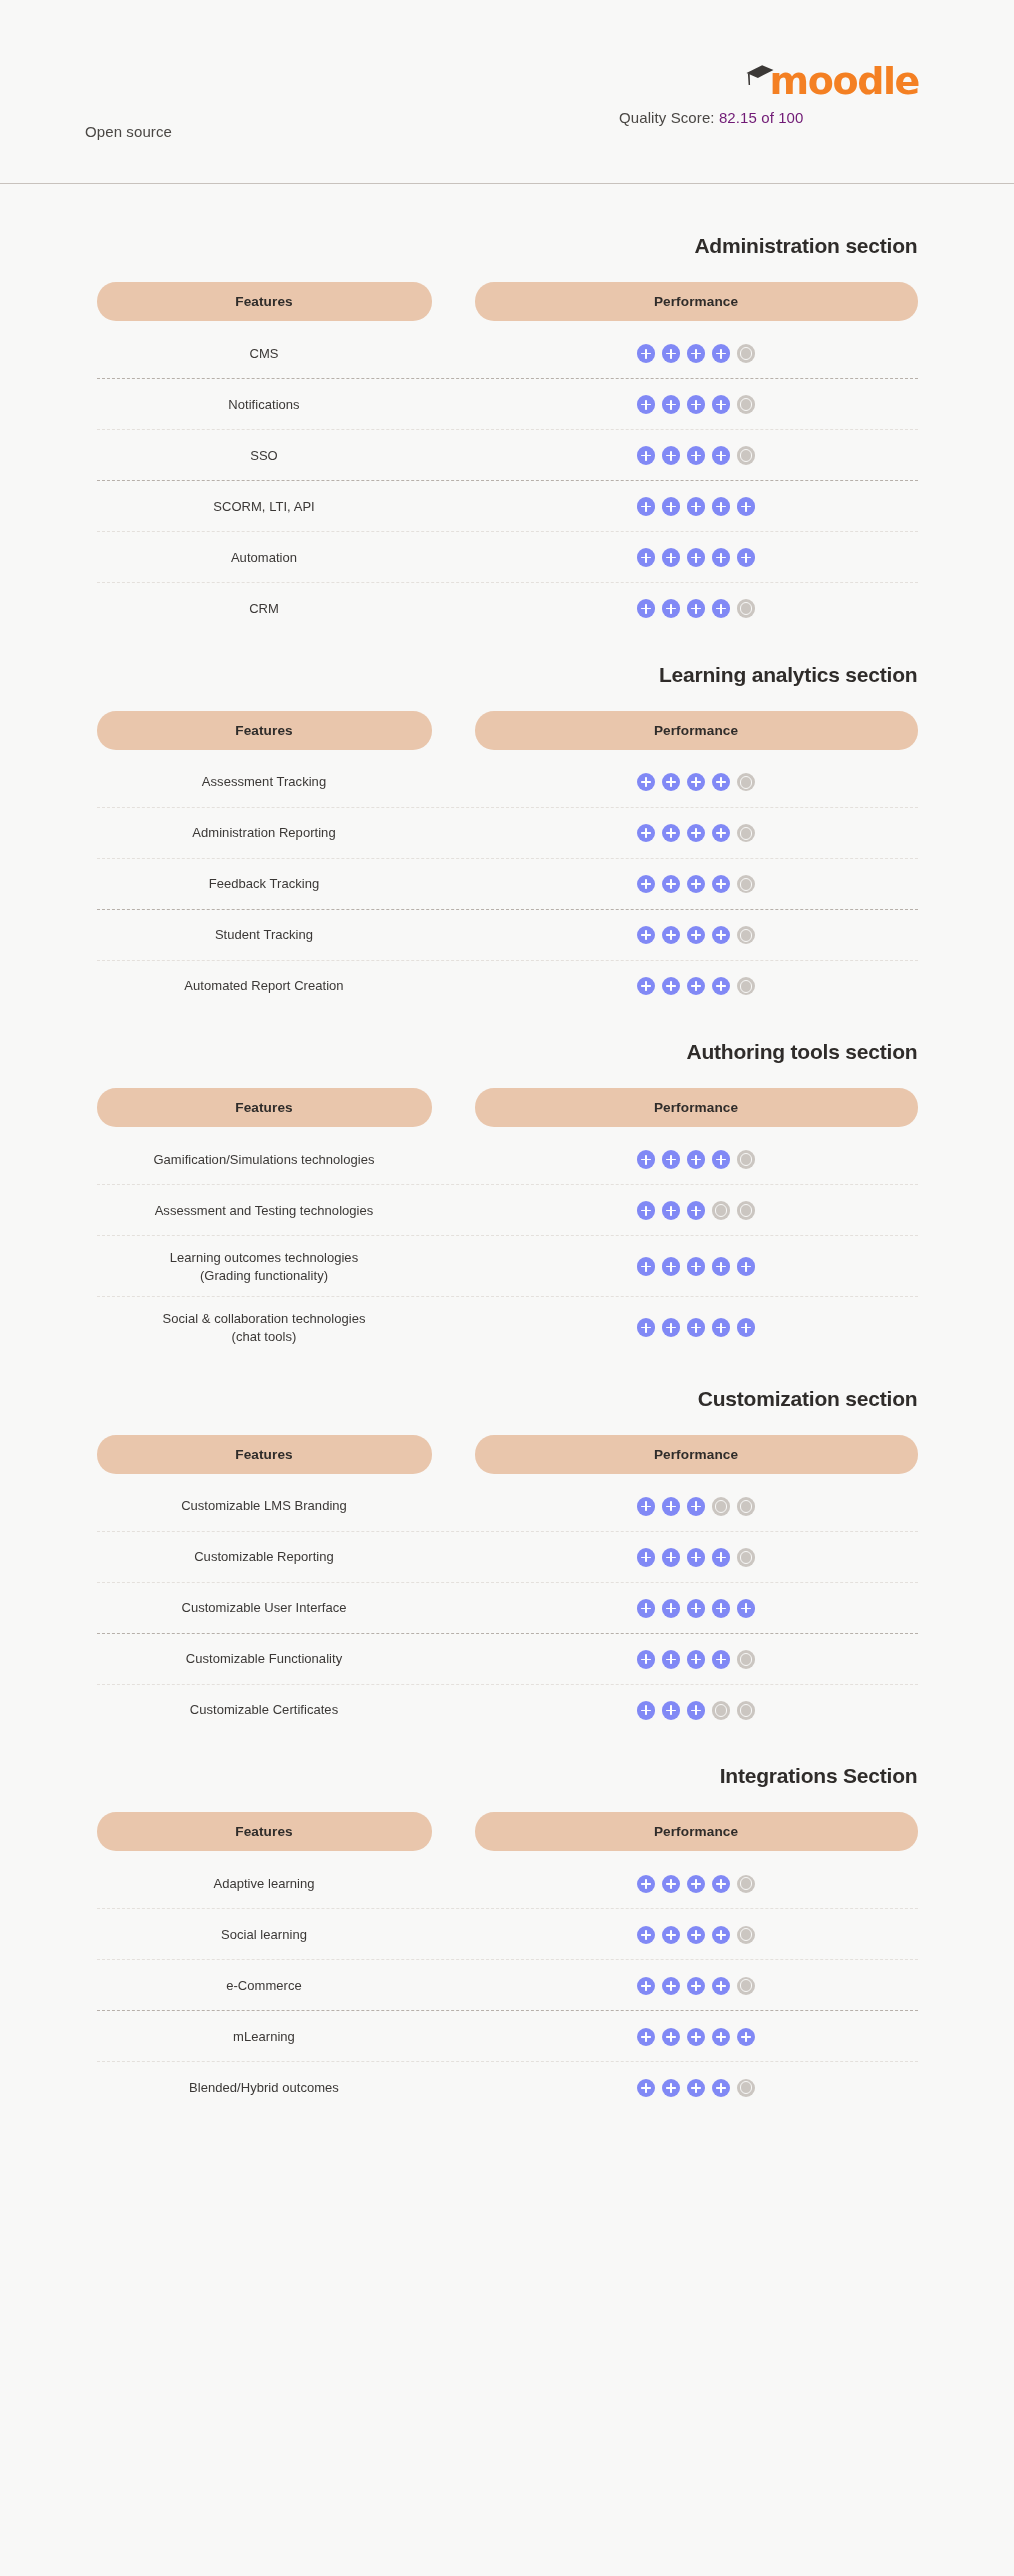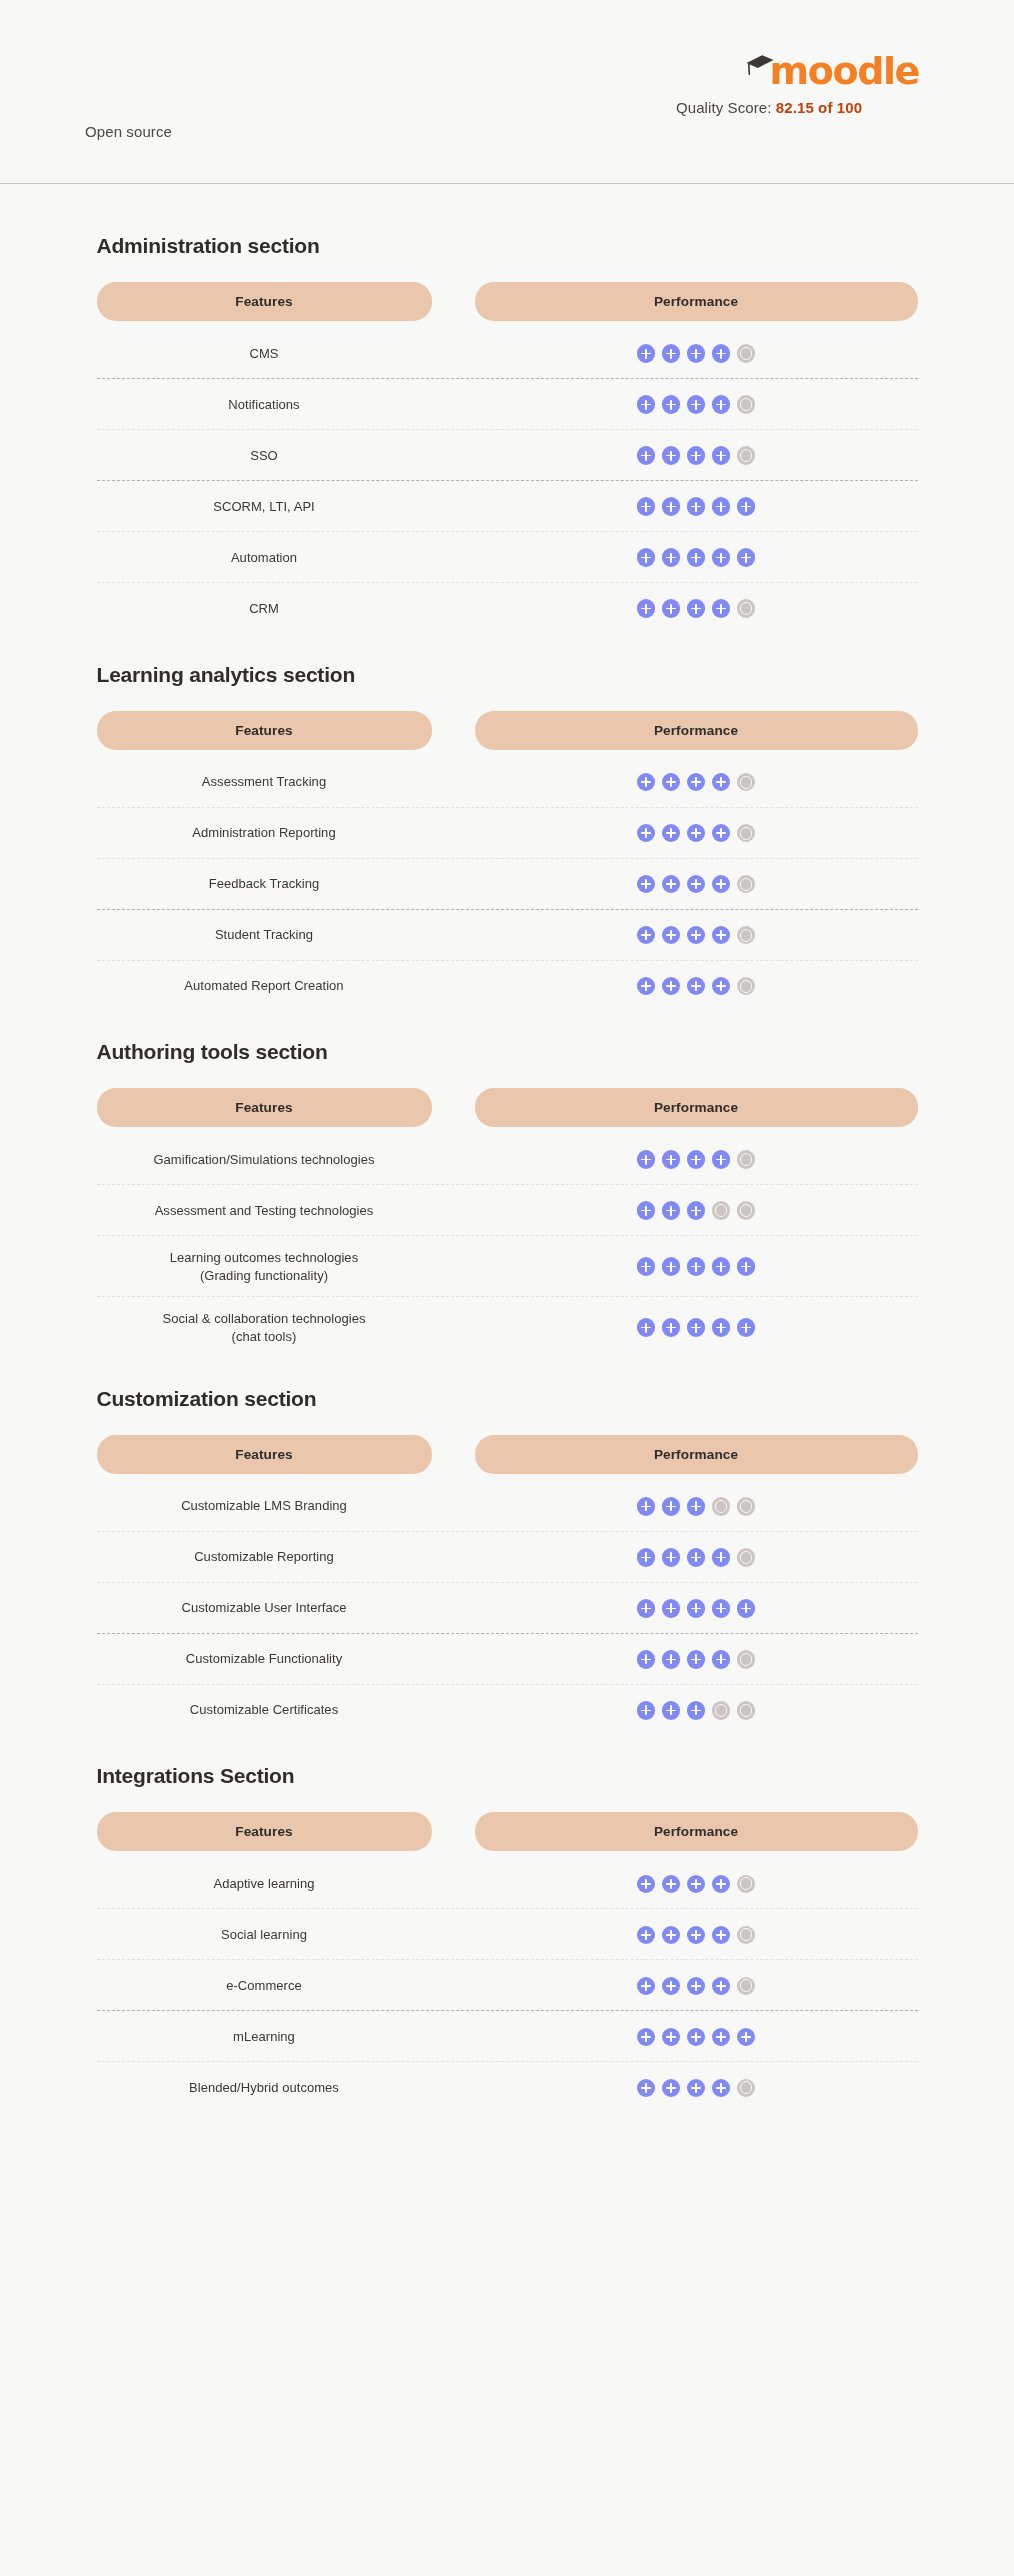--- a/index.html
+++ b/index.html
@@ -33,22 +33,22 @@
     position: absolute;
     left: 85px;
     top: 123px;
     font-size: 15px;
     color: #4a4744;
     letter-spacing: 0.1px;
   }
   .header-right {
     position: absolute;
     right: 95px;
-    top: 49px;
-    text-align: center;
+    top: 59px;
+    text-align: left;
     width: 300px;
   }
   .brand-lockup {
     display: flex;
     align-items: flex-end;
     justify-content: flex-end;
     gap: 1.4px;
     height: 41px;
   }
   .brand-cap {
@@ -68,36 +68,36 @@
     line-height: 1;
   }
   .quality-line {
     margin-top: 8.6px;
     font-size: 15px;
     color: #4a4744;
     letter-spacing: 0.1px;
     white-space: nowrap;
   }
   .quality-line .score {
-    font-weight: 700;
-    color: #c2410c;
+    font-weight: 400;
+    color: #701a75;
   }
 
   
   .content {
     padding-top: 28.6px;
     padding-bottom: 86px;
   }
   .section {
     width: 821px;
     margin: 0 auto;
     padding-bottom: 7.1px;
   }
   .section-title {
-    text-align: left;
+    text-align: right;
     font-size: 21px;
     font-weight: 700;
     color: #2f2c2a;
     letter-spacing: -0.2px;
     margin: 0 0 24px 0;
     padding-top: 21.4px;
   }
 
   .table {
     width: 821px;

